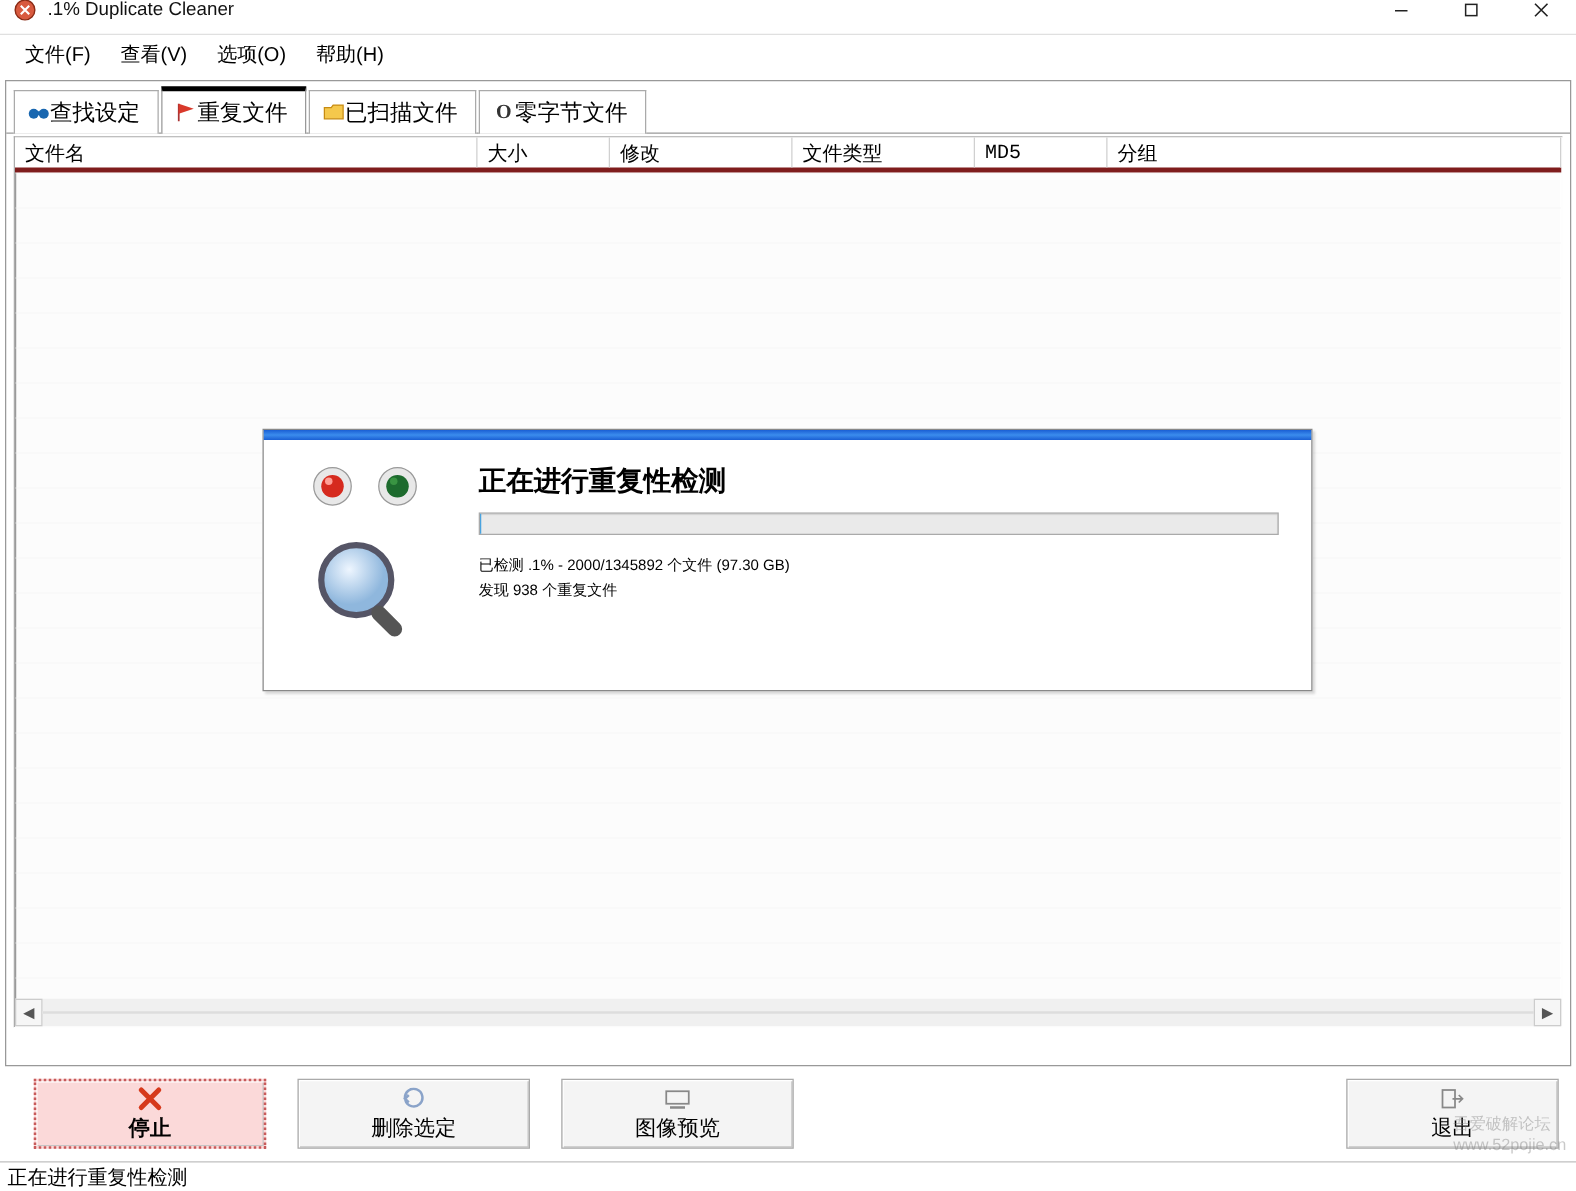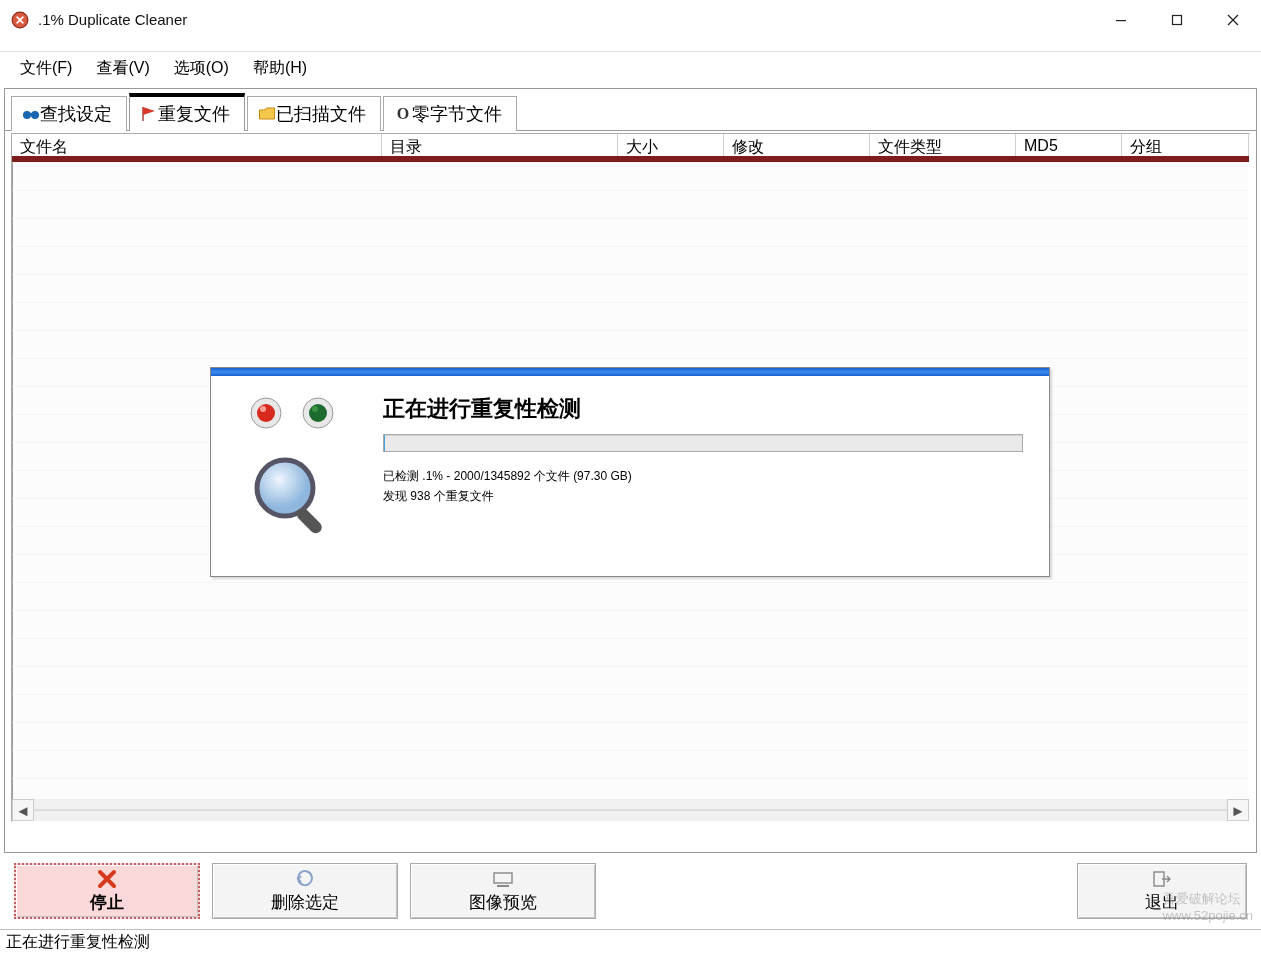--- a/index.html
+++ b/index.html
@@ -8,21 +8,21 @@
   font-size: 15px;
   background: #fff;
   width: 1261px;
   height: 953px;
   overflow: hidden;
   display: flex;
   flex-direction: column;
 }
 
 .titlebar {
-  height: 52px;
+  height: 28px;
   background: #fff;
   border-bottom: 1px solid #e0e0e0;
   display: flex;
   align-items: center;
   padding: 0 0 12px 10px;
 }
 .titlebar .app-icon {
   width: 20px;
   height: 20px;
   margin-right: 8px;
@@ -84,22 +84,23 @@
   margin: 2px 6px 2px 6px;
   background: #fcfcfc;
   display:flex;flex-direction:column;
   flex:1;
   min-height:0;
   position:relative;
 }
 .table-head{
   display:flex;
   height:28px;
-  border-bottom:6px solid #7f1d1d;
+  border-bottom:4px solid #7f1d1d;
   background:#fff;
+  font-family:Liberation Mono, monospace;
 }
 .th{
   border-right:1px solid #d0d0d0;
   padding:3px 8px;
   font-size:16px;
   white-space:nowrap;
   overflow:hidden;
 }
 .table-body{flex:1;position:relative;overflow:hidden;}
 .grid-lines{
@@ -154,20 +155,21 @@
   gap:12px;
 }
 .tool-btn{
   width:186px;height:56px;
   border:1px solid #aaa;
   background:#f4f4f4;
   display:flex;flex-direction:column;align-items:center;justify-content:center;
   font-size:17px;
   box-shadow: inset 1px 1px 0 #fff, inset -1px -1px 0 #c4c4c4;
   gap:2px;
+  margin-left:13px;
 }
 .tool-btn.stop{
   background:#fbd9d9;
   border:2px dotted #c75a5a;
 }
 .tool-btn .btn-ico{height:20px;display:flex;align-items:center;justify-content:center;}
 .tool-spacer{flex:1;}
 .tool-btn.exit{width:170px;}
 
 .statusbar{
@@ -249,21 +251,20 @@
     <div class="tab inactive">
       <span class="ico" style="font-family:Segoe UI;font-weight:bold;font-size:16px;color:#333;">O</span>
       <span>零字节文件</span>
     </div>
   </div>
   <div class="tabbar-underline"></div>
 
   <div class="inset-panel">
     <div class="table-head">
       <div class="th" style="width:370px">文件名</div>
-      <div class="th" style="width:236px">目录</div>
       <div class="th" style="width:106px">大小</div>
       <div class="th" style="width:146px">修改</div>
       <div class="th" style="width:146px">文件类型</div>
       <div class="th" style="width:106px">MD5</div>
       <div class="th" style="flex:1">分组</div>
     </div>
     <div class="table-body">
       <div class="grid-lines"></div>
 
       <div class="dialog">

